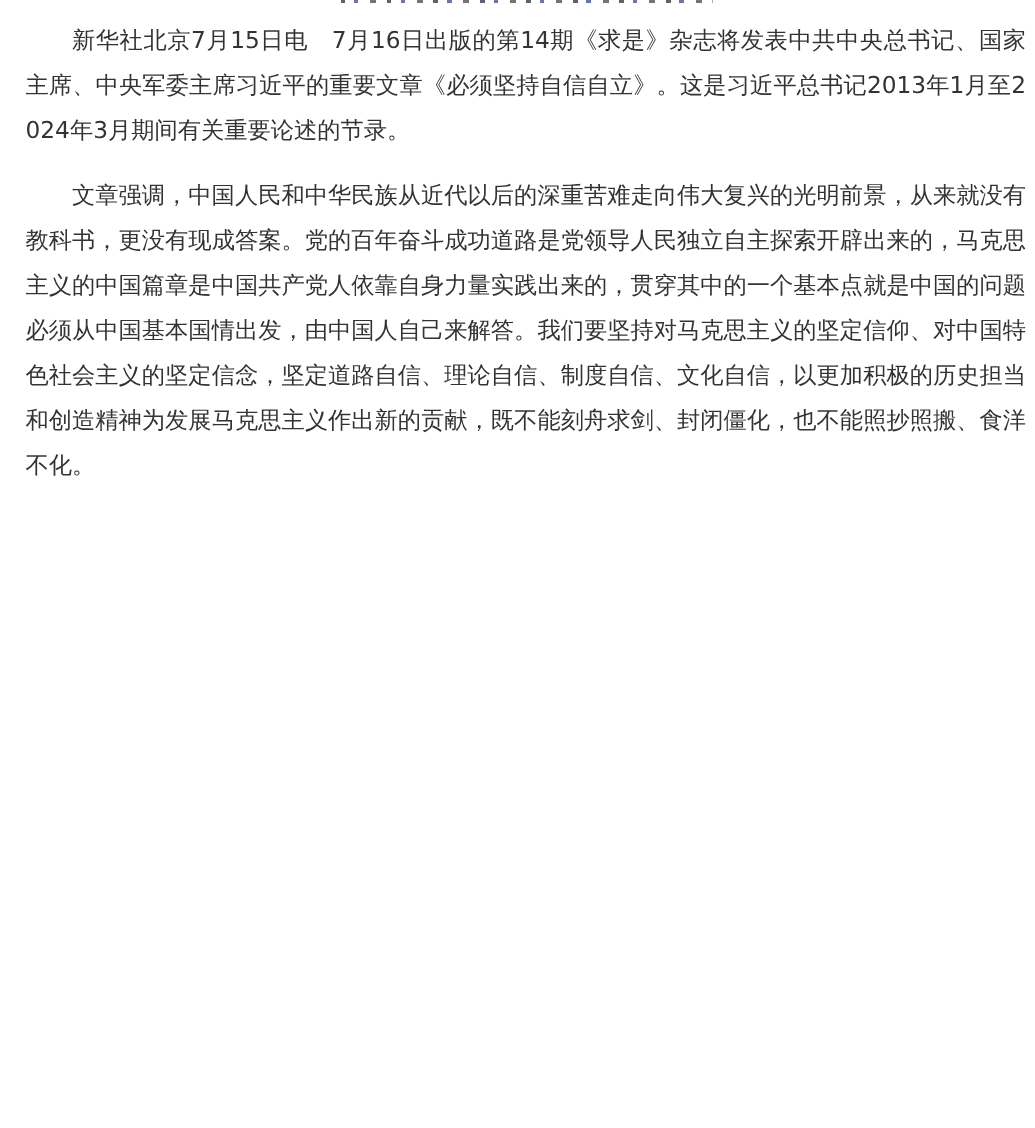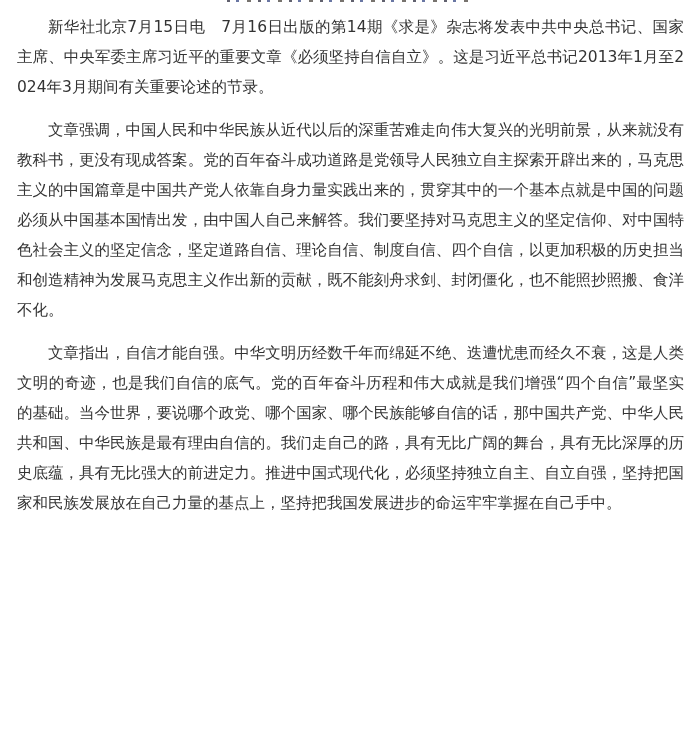--- a/index.html
+++ b/index.html
@@ -65,17 +65,16 @@
 <body>
 
 <div class="page">
 
   <div class="clipped-heading">
     <div class="remnant"></div>
   </div>
 
   <article>
     <p class="article-paragraph first">新华社北京7月15日电　7月16日出版的第14期《求是》杂志将发表中共中央总书记、国家主席、中央军委主席习近平的重要文章《必须坚持自信自立》。这是习近平总书记2013年1月至2024年3月期间有关重要论述的节录。</p>
-    <p class="article-paragraph">文章强调，中国人民和中华民族从近代以后的深重苦难走向伟大复兴的光明前景，从来就没有教科书，更没有现成答案。党的百年奋斗成功道路是党领导人民独立自主探索开辟出来的，马克思主义的中国篇章是中国共产党人依靠自身力量实践出来的，贯穿其中的一个基本点就是中国的问题必须从中国基本国情出发，由中国人自己来解答。我们要坚持对马克思主义的坚定信仰、对中国特色社会主义的坚定信念，坚定道路自信、理论自信、制度自信、四个自信，以更加积极的历史担当和创造精神为发展马克思主义作出新的贡献，既不能刻舟求剑、封闭僵化，也不能照抄照搬、食洋不化。</p>
-    <p class="article-paragraph">文章指出，自信才能自强。中华文明历经数千年而绵延不绝、迭遭忧患而经久不衰，这是人类文明的奇迹，也是我们自信的底气。党的百年奋斗历程和伟大成就是我们增强“四个自信”最坚实的基础。当今世界，要说哪个政党、哪个国家、哪个民族能够自信的话，那中国共产党、中华人民共和国、中华民族是最有理由自信的。我们走自己的路，具有无比广阔的舞台，具有无比深厚的历史底蕴，具有无比强大的前进定力。推进中国式现代化，必须坚持独立自主、自立自强，坚持把国家和民族发展放在自己力量的基点上，坚持把我国发展进步的命运牢牢掌握在自己手中。</p>
+    <p class="article-paragraph">文章强调，中国人民和中华民族从近代以后的深重苦难走向伟大复兴的光明前景，从来就没有教科书，更没有现成答案。党的百年奋斗成功道路是党领导人民独立自主探索开辟出来的，马克思主义的中国篇章是中国共产党人依靠自身力量实践出来的，贯穿其中的一个基本点就是中国的问题必须从中国基本国情出发，由中国人自己来解答。我们要坚持对马克思主义的坚定信仰、对中国特色社会主义的坚定信念，坚定道路自信、理论自信、制度自信、文化自信，以更加积极的历史担当和创造精神为发展马克思主义作出新的贡献，既不能刻舟求剑、封闭僵化，也不能照抄照搬、食洋不化。</p>
   </article>
 
 </div>
 
 </body></html>

